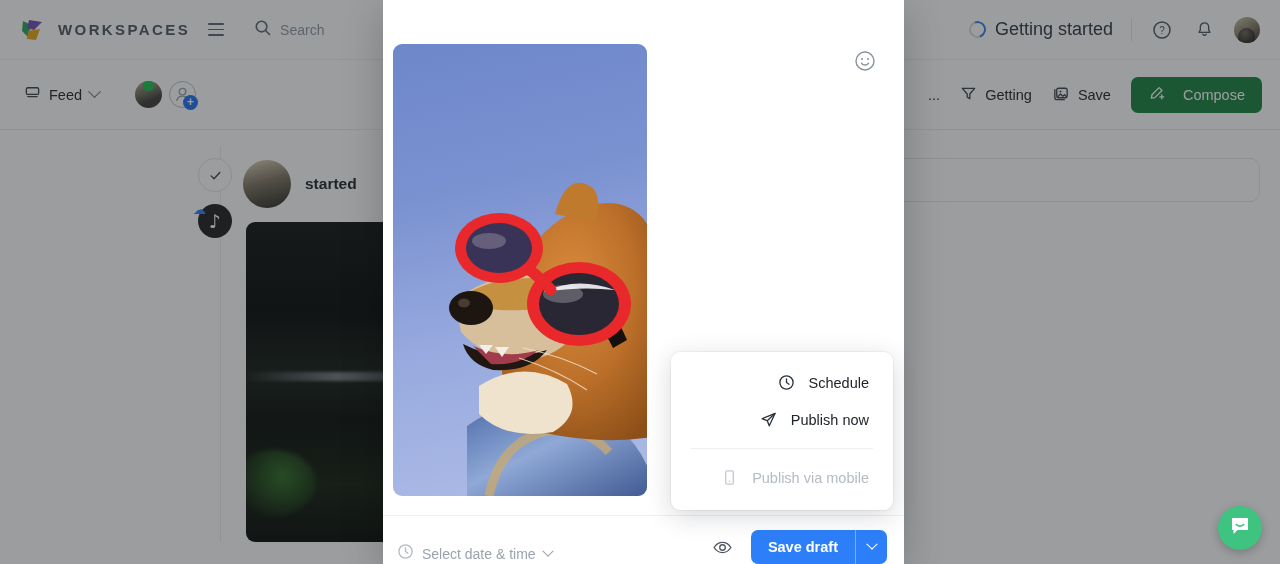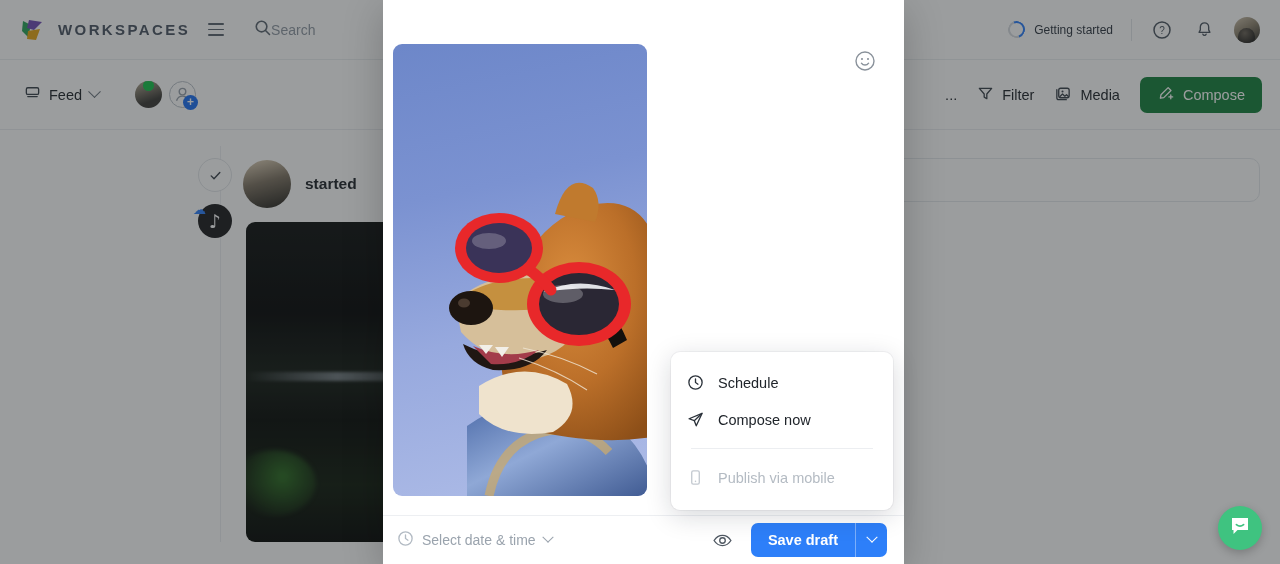--- a/index.html
+++ b/index.html
@@ -29,32 +29,32 @@
     font-size: 15px; letter-spacing: 2.4px; font-weight: 600;
     color: #4b5563;
     text-align: center;
   }
   .hamburger { width: 16px; height: 13px; margin-left: 6px; position: relative; cursor: pointer; }
   .hamburger i { position: absolute; left: 0; right: 0; height: 1.6px; background: #5b6570; border-radius: 2px; }
   .hamburger i:nth-child(1){ top: 0; }
   .hamburger i:nth-child(2){ top: 5.6px; }
   .hamburger i:nth-child(3){ top: 11.2px; }
 
-  .searchbox { display: flex; align-items: center; margin-left: 30px; cursor: text; }
+  .searchbox { display: flex; align-items: center; gap: 9px; margin-left: 30px; cursor: text; }
   .searchbox .txt { font-size: 14px; color: #8f98a3; }
 
   .top-right { margin-left: auto; display: flex; align-items: center; gap: 18px; }
   .getting-started { display: flex; align-items: center; gap: 9px; cursor: pointer; }
   .gs-ring {
     width: 17px; height: 17px; border-radius: 50%;
     border: 2.4px solid #d7dbe0;
     border-top-color: #2d7ff9; border-right-color: #2d7ff9;
     transform: rotate(25deg);
   }
-  .getting-started .txt { font-size: 12px; color: #2e3640; }
+  .getting-started .txt { font-size: 18px; color: #2e3640; }
   .vdiv { width: 1px; height: 22px; background: #e2e5e9; }
   .icon-btn { width: 24px; height: 24px; display: flex; align-items: center; justify-content: center; cursor: pointer; }
   .avatar-top {
     width: 26px; height: 26px; border-radius: 50%;
     background: linear-gradient(150deg,#cfc2ad 0%, #8d836f 45%, #2b2a28 100%);
     overflow: hidden; position: relative; cursor: pointer;
   }
   .avatar-top::after{
     content:""; position:absolute; left:4px; top:11px; width:17px; height:17px;
     border-radius:50% 50% 40% 40%; background: radial-gradient(circle at 40% 30%, #6c6458, #1e1d1c 80%);
@@ -74,21 +74,21 @@
   .acct-av { position: relative; width: 27px; height: 27px; border-radius: 50%; overflow: hidden; cursor: pointer;
     background: linear-gradient(160deg,#b9ad97,#3b3a36 70%); }
   .acct-av .dot { position: absolute; top: -1px; left: 8px; width: 11px; height: 11px; border-radius: 50%; background: #17c24a; }
   .add-acct { width: 27px; height: 27px; border-radius: 50%; border: 1.4px solid #b9c0c8; position: relative; cursor: pointer; background:#fff;}
   .add-acct .plus { position: absolute; right: -3px; bottom: -3px; width: 15px; height: 15px; border-radius: 50%;
     background: #1d6ff2; color: #fff; font-size: 12px; line-height: 15px; text-align: center; font-weight: 700;}
 
   .sub-right { margin-left: auto; display: flex; align-items: center; gap: 20px; }
   .tool { display: flex; align-items: center; gap: 8px; cursor: pointer; font-size: 14.5px; color: #20252b; }
   .btn-compose {
-    display: flex; align-items: center; gap: 9px;
+    display: flex; align-items: center; gap: 18px;
     background: #16803c; color: #fff; border: none; border-radius: 7px;
     padding: 0 17px; height: 36px; font-size: 14.5px; cursor: pointer;
     font-family: "Liberation Sans", sans-serif;
   }
 
   
   .content { position: absolute; top: 130px; left: 0; right: 0; bottom: 0; background: #ffffff; }
   .post-row { position: absolute; left: 0; top: 16px; right: 0; padding: 0 20px; display: flex; }
   .rail { width: 200px; position: relative; padding-top: 18px; }
   .check-circle {
@@ -148,21 +148,21 @@
   .preview-card {
     position: absolute; left: 10px; top: 44px;
     width: 254px; height: 452px; border-radius: 9px;
     overflow: hidden;
     background: linear-gradient(168deg, #6d87c9 0%, #7b92d1 32%, #97a9de 62%, #aebce7 100%);
   }
   .dog { position: absolute; right: -10px; bottom: 0; width: 230px; height: 400px; }
 
   .modal-footer {
     height: 49px; border-top: 1px solid #edeff2;
-    display: flex; align-items: center; padding: 0 17px 0 14px;
+    display: flex; align-items: flex-end; padding: 0 17px 0 14px;
     background: #fff; position: relative; z-index: 2;
   }
   .date-pick { display: flex; align-items: center; gap: 8px; cursor: pointer; }
   .date-pick .txt { font-size: 14px; color: #9aa3ad; }
   .date-pick .chev2 { width: 8px; height: 8px; border-right: 1.5px solid #9aa3ad; border-bottom: 1.5px solid #9aa3ad;
     transform: rotate(45deg) translate(-2px,-2px); }
   .footer-right { margin-left: auto; display: flex; align-items: center; gap: 17px; }
   .eye-btn { cursor: pointer; width: 22px; height: 22px; display:flex; align-items:center; justify-content:center; }
   .split-btn { display: flex; align-items: stretch; border-radius: 7px; overflow: hidden; }
   .split-main {
@@ -180,21 +180,21 @@
 
   
   .menu {
     position: absolute; left: 671px; top: 352px; width: 222px;
     background: #fff; border-radius: 9px;
     box-shadow: 0 6px 26px rgba(16,24,40,.17), 0 0 0 1px rgba(16,24,40,.045);
     padding: 12px 0 14px; z-index: 30;
   }
   .menu-item {
     display: flex; align-items: center; gap: 14px;
-    padding: 10px 16px; cursor: pointer; font-size: 14.5px; color: #20252b;
+    padding: 10px 24px; cursor: pointer; font-size: 14.5px; color: #20252b; justify-content: flex-end;
   }
   .menu-item.disabled { color: #b4bbc3; cursor: default; }
   .menu-sep { height: 1px; background: #eceef1; margin: 10px 20px; }
   .mi-icon { width: 17px; height: 17px; display: flex; align-items: center; justify-content: center; flex: 0 0 17px; }
 
   
   .intercom {
     position: absolute; right: 18px; bottom: 14px;
     width: 44px; height: 44px; border-radius: 50%;
     background: #3fc380; box-shadow: 0 3px 10px rgba(0,0,0,.22);
@@ -283,32 +283,32 @@
       </div>
 
       <div class="sub-right">
         <span class="tool">...</span>
         <span class="tool">
           <span>
             <svg width="17" height="17" viewBox="0 0 18 18">
                 <path d="M2.5 3.5h13l-5.1 6v5l-2.8-1.7v-3.3z" fill="none" stroke="#384049" stroke-width="1.4" stroke-linejoin="round"></path>
               </svg>
           </span>
-          <span>Filter</span>
+          <span>Getting</span>
         </span>
         <span class="tool">
           <span>
             <svg width="18" height="18" viewBox="0 0 19 19">
                 <rect x="5" y="4.5" width="11" height="10" rx="2" fill="none" stroke="#384049" stroke-width="1.4"></rect>
                 <path d="M3 6v8.5a2 2 0 002 2h8" fill="none" stroke="#384049" stroke-width="1.4" stroke-linecap="round"></path>
                 <circle cx="9" cy="8" r="1.1" fill="#384049"></circle>
                 <path d="M6 13.5l3-3 2.4 2.4 1.8-1.6 2.3 2.2" fill="none" stroke="#384049" stroke-width="1.3" stroke-linejoin="round"></path>
               </svg>
           </span>
-          <span>Media</span>
+          <span>Save</span>
         </span>
         <button class="btn-compose">
           <span>
             <svg width="17" height="17" viewBox="0 0 18 18">
                 <path d="M11.8 2.8l3 3L7.2 13.4 3.6 14l.6-3.6z" fill="none" stroke="#ffffff" stroke-width="1.4" stroke-linejoin="round"></path>
                 <path d="M12.6 12.6h4M14.6 10.6v4" stroke="#ffffff" stroke-width="1.4" stroke-linecap="round"></path>
               </svg>
           </span>
           <span>Compose</span>
         </button>
@@ -450,21 +450,21 @@
       </span>
       <span>Schedule</span>
     </div>
     <div class="menu-item">
       <span class="mi-icon">
         <svg width="17" height="17" viewBox="0 0 18 18">
             <path d="M16 2.4L2.2 8.2l5.5 2.1 2.1 5.4z" fill="none" stroke="#2b323a" stroke-width="1.4" stroke-linejoin="round"></path>
             <path d="M16 2.4L7.7 10.3" fill="none" stroke="#2b323a" stroke-width="1.4"></path>
           </svg>
       </span>
-      <span>Compose now</span>
+      <span>Publish now</span>
     </div>
     <div class="menu-sep"></div>
     <div class="menu-item disabled">
       <span class="mi-icon">
         <svg width="17" height="17" viewBox="0 0 18 18">
             <rect x="5" y="2" width="8" height="14" rx="1.6" fill="none" stroke="#c3c9d0" stroke-width="1.4"></rect>
             <circle cx="9" cy="13.1" r="0.85" fill="#c3c9d0"></circle>
           </svg>
       </span>
       <span>Publish via mobile</span>

